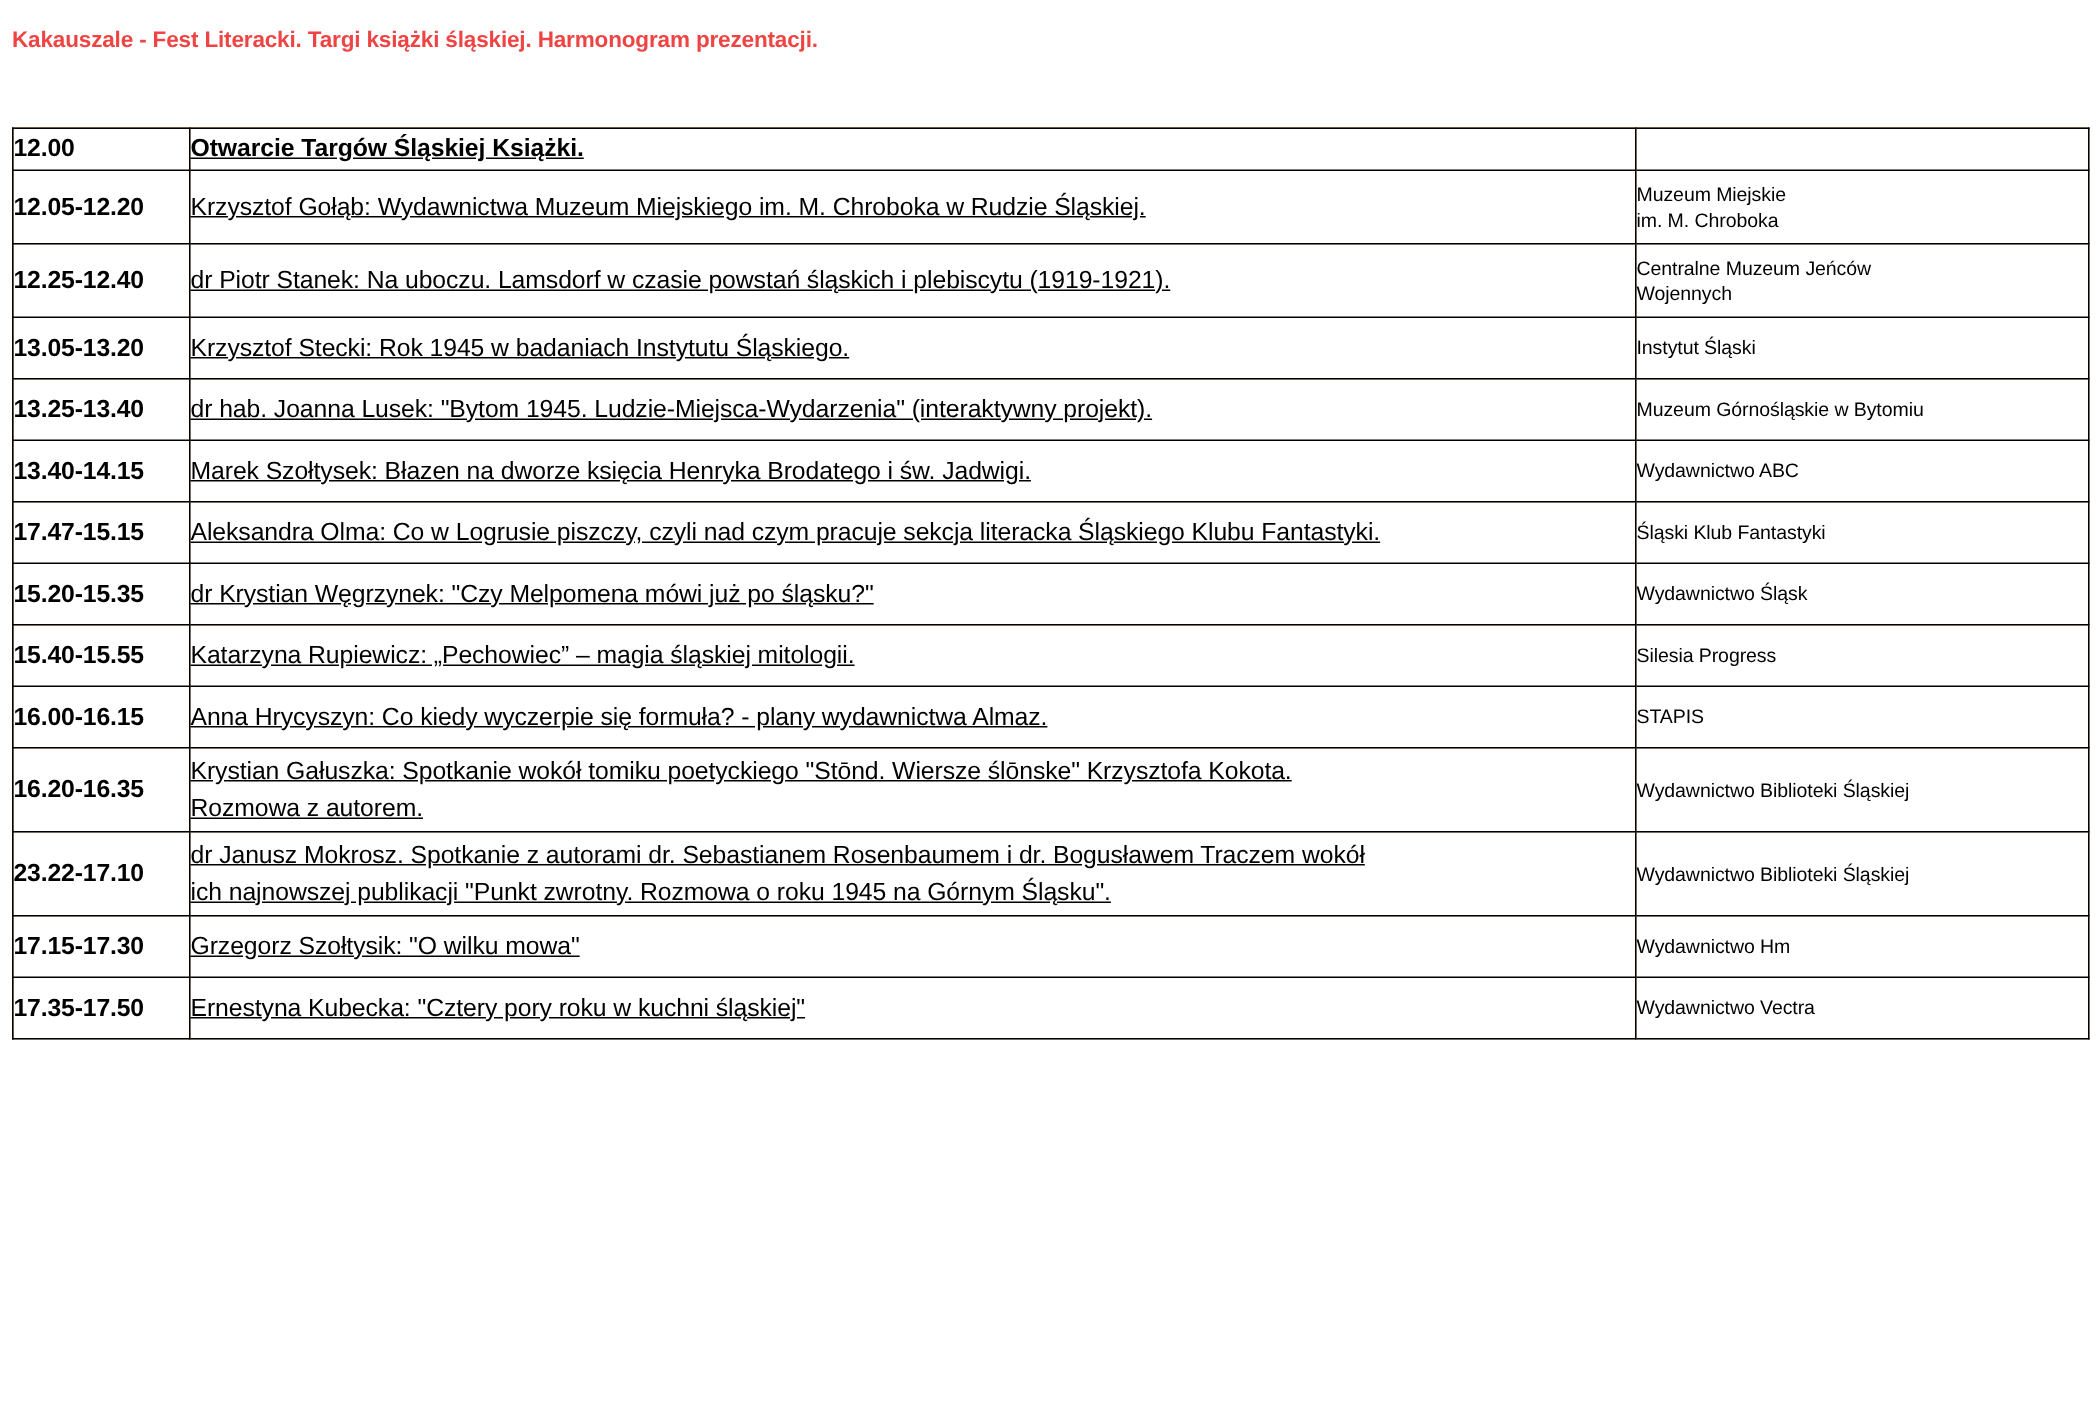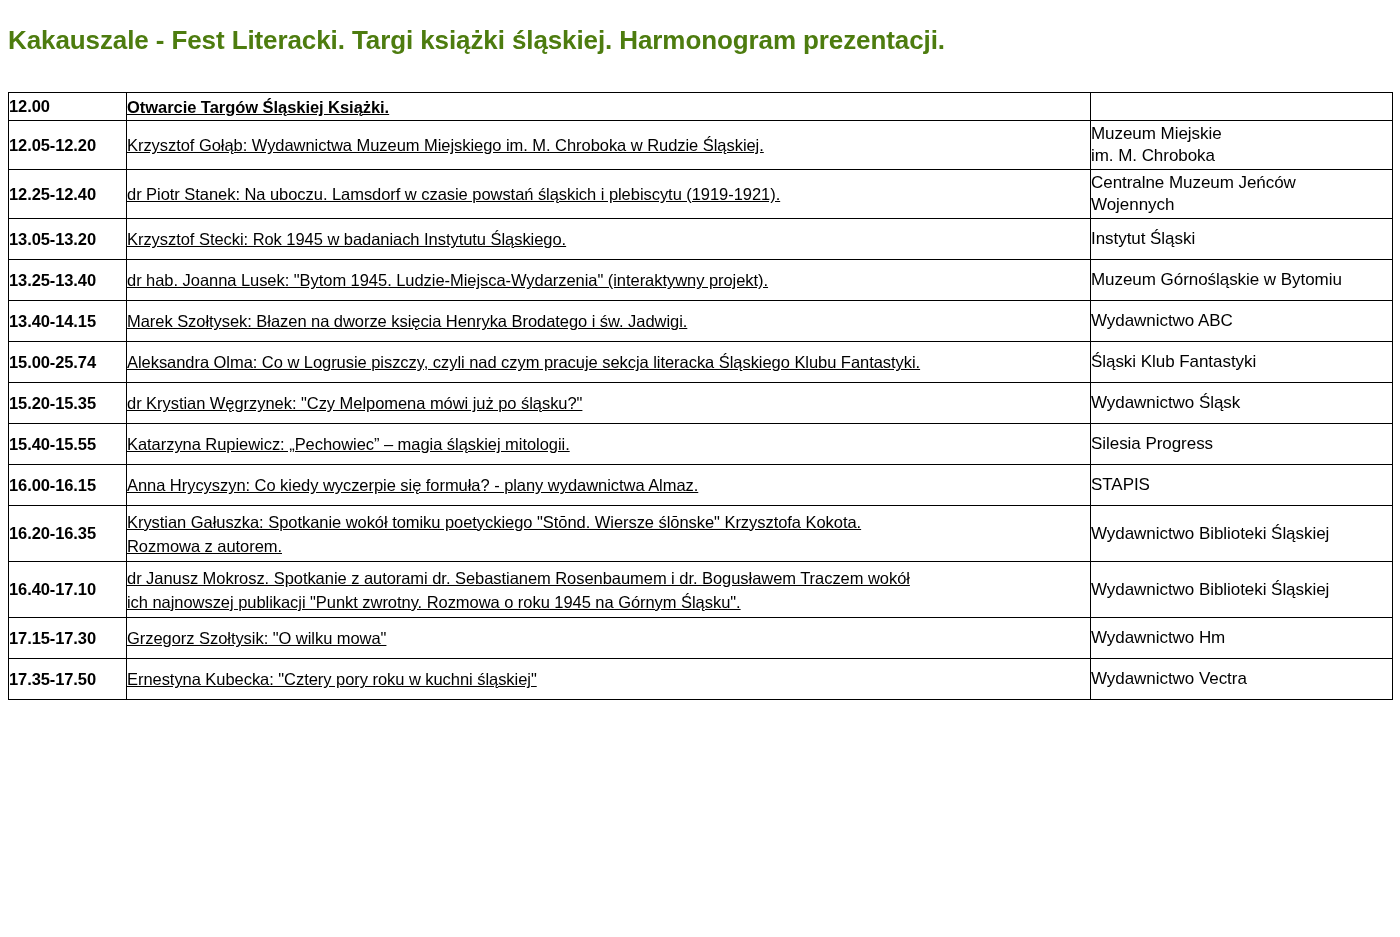--- a/index.html
+++ b/index.html
@@ -16,27 +16,27 @@
     overflow: hidden;
   }
   .page {
     width: 1400px;
     height: 937px;
     position: relative;
     box-sizing: border-box;
     padding: 0;
   }
   .page-title {
-    font-size: 26px;
+    font-size: 15px;
     font-weight: bold;
     letter-spacing: -0.1px;
     line-height: 1.1;
     padding: 9px 0 0 8px;
     white-space: nowrap;
-    color: #4d7c0f;
+    color: #ef4444;
   }
   .table-wrap {
     position: absolute;
     left: 8px;
     top: 75px;
     width: 1384px;
   }
   table.schedule {
     border-collapse: collapse;
     table-layout: fixed;
@@ -65,21 +65,21 @@
     font-weight: normal;
     padding: 4px 4px 4px 5px;
     line-height: 1.48;
     letter-spacing: -0.05px;
     text-decoration: underline;
   }
   td.desc.bold {
     font-weight: bold;
   }
   td.org {
-    font-size: 17px;
+    font-size: 13px;
     font-weight: normal;
     padding: 3px 4px 3px 6px;
     line-height: 1.34;
     letter-spacing: -0.05px;
     white-space: pre-line;
   }
   tr.r-open td { height: 27px; }
   tr.r-1line td { height: 40px; }
   tr.r-2line td { height: 48px; }
   tr.r-tall td  { height: 55px; }
@@ -137,21 +137,21 @@
             <td class="org"><span class="l2">Muzeum Górnośląskie w Bytomiu</span></td>
           </tr>
           <tr class="r-1line">
             <td class="time">13.40-14.15</td>
             <td class="desc">
               <span class="l2">Marek Szołtysek: Błazen na dworze księcia Henryka Brodatego i św. Jadwigi.</span>
             </td>
             <td class="org"><span class="l2">Wydawnictwo ABC</span></td>
           </tr>
           <tr class="r-1line">
-            <td class="time">15.00-25.74</td>
+            <td class="time">17.47-15.15</td>
             <td class="desc">
               <span class="l2">Aleksandra Olma: Co w Logrusie piszczy, czyli nad czym pracuje sekcja literacka Śląskiego Klubu Fantastyki.</span>
             </td>
             <td class="org"><span class="l2">Śląski Klub Fantastyki</span></td>
           </tr>
           <tr class="r-1line">
             <td class="time">15.20-15.35</td>
             <td class="desc">
               <span class="l2">dr Krystian Węgrzynek: "Czy Melpomena mówi już po śląsku?"</span>
             </td>
@@ -173,21 +173,21 @@
           </tr>
           <tr class="r-tall">
             <td class="time">16.20-16.35</td>
             <td class="desc">
               <span class="l2">Krystian Gałuszka: Spotkanie wokół tomiku poetyckiego "Stōnd. Wiersze ślōnske" Krzysztofa Kokota.</span>
               <span class="l2">Rozmowa z autorem.</span>
             </td>
             <td class="org"><span class="l2">Wydawnictwo Biblioteki Śląskiej</span></td>
           </tr>
           <tr class="r-tall">
-            <td class="time">16.40-17.10</td>
+            <td class="time">23.22-17.10</td>
             <td class="desc">
               <span class="l2">dr Janusz Mokrosz. Spotkanie z autorami dr. Sebastianem Rosenbaumem i dr. Bogusławem Traczem wokół</span>
               <span class="l2">ich najnowszej publikacji "Punkt zwrotny. Rozmowa o roku 1945 na Górnym Śląsku".</span>
             </td>
             <td class="org"><span class="l2">Wydawnictwo Biblioteki Śląskiej</span></td>
           </tr>
           <tr class="r-1line">
             <td class="time">17.15-17.30</td>
             <td class="desc">
               <span class="l2">Grzegorz Szołtysik: "O wilku mowa"</span>

